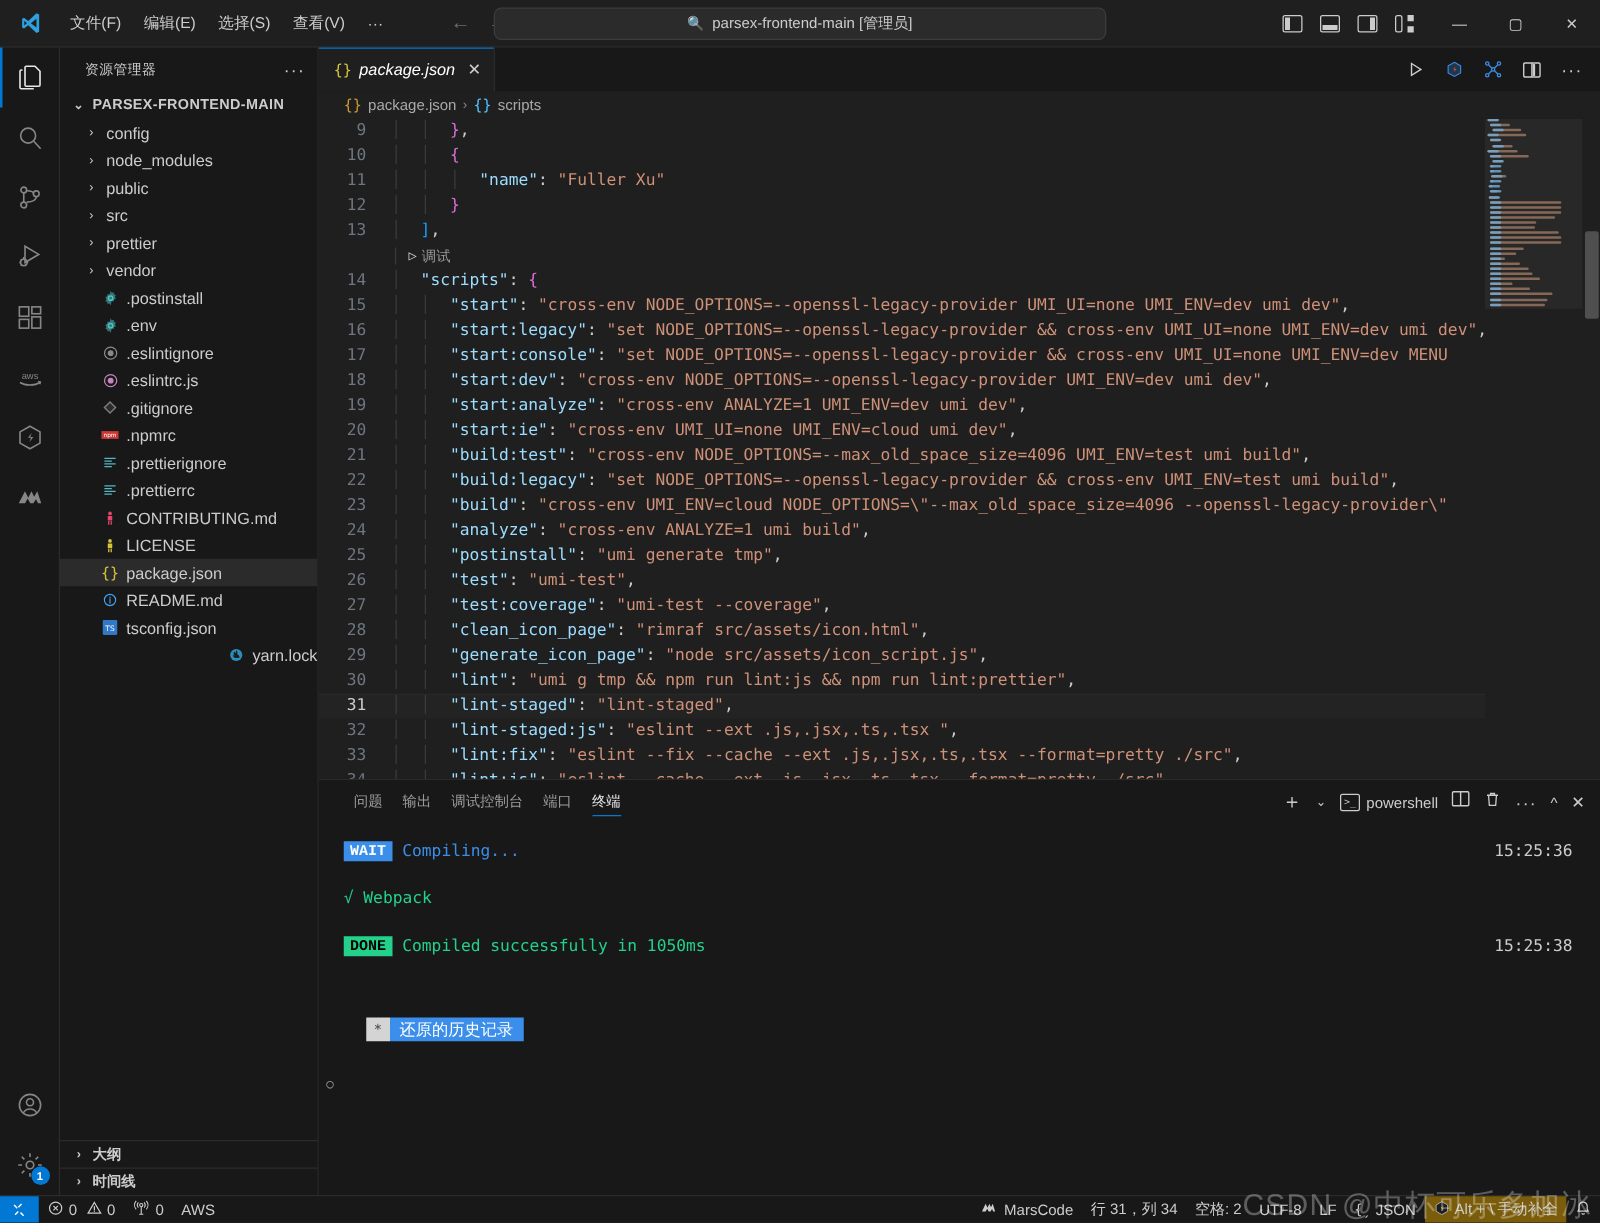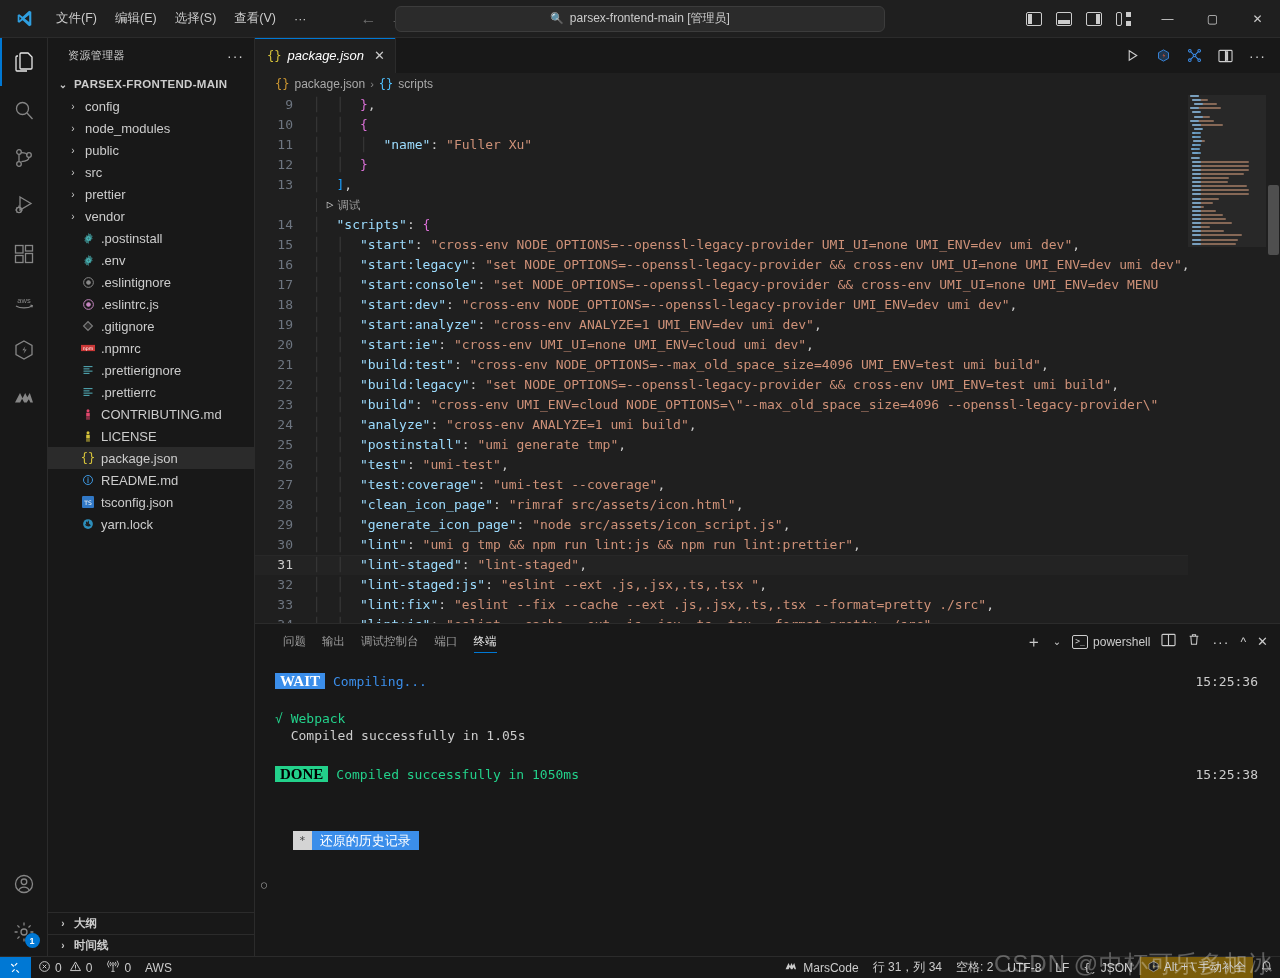--- a/index.html
+++ b/index.html
@@ -160,22 +160,22 @@
   }
   .p-actions { margin-left: auto; display: flex; align-items: center; gap: 11px; padding-right: 12px; color: #cccccc; }
   .term-select { display: flex; align-items: center; gap: 5px; font-size: 12px; color: #cccccc; }
   .term-ic-box { width: 16px; height: 14px; border: 1px solid #cccccc; border-radius: 2px; display:flex; align-items:center; justify-content:center; font-size:8px; font-family:"DejaVu Sans Mono",monospace; }
   .term-body {
     flex: 1; padding: 10px 0 0 20px; font-family: "DejaVu Sans Mono", monospace;
     font-size: 13px; line-height: 17px; color: #cccccc; position: relative; overflow: hidden;
   }
   .trow { display: flex; align-items: center; height: 17px; white-space: pre; }
   .tag {
-    display: inline-block; padding: 0 5px; font-size: 15px; font-weight: bold;
-    font-family: Liberation Serif, serif; line-height: 16px; margin-right: 8px;
+    display: inline-block; padding: 0 5px; font-size: 12px; font-weight: bold;
+    font-family: Liberation Mono, monospace; line-height: 16px; margin-right: 8px;
   }
   .tag.wait { background: #3b8eea; color: #ffffff; }
   .tag.done { background: #23d18b; color: #000000; }
   .c-blue { color: #3b8eea; }
   .c-green { color: #23d18b; }
   .c-gray { color: #cccccc; }
   .c-white { color: #e5e5e5; }
   .tstamp { position: absolute; right: 22px; color: #cccccc; font-size: 13px; font-family: "DejaVu Sans Mono", monospace; }
   .hist-chip { display: inline-flex; align-items: center; margin-left: 18px; }
   .hist-star { background: #d4d4d4; color: #444; padding: 1px 6px; font-size: 11px; font-family: "DejaVu Sans Mono", monospace; }
@@ -464,21 +464,21 @@
         </div>
         <div class="tree-row" style="padding-left:32px;">
           <span class="f-ic">
               <svg viewBox="0 0 16 16" width="12" height="12">
                 <rect width="16" height="16" rx="1.5" fill="#3178c6"></rect>
                 <text x="8" y="11.5" font-size="8" text-anchor="middle" fill="#fff" font-family="DejaVu Sans, sans-serif">TS</text>
               </svg>
             </span>
           <span>tsconfig.json</span>
         </div>
-        <div class="tree-row" style="padding-left:32px;">
+        <div class="tree-row" style="padding-left:32px;justify-content:flex-end;">
           <span class="f-ic">
               <svg viewBox="0 0 16 16" width="12" height="12" fill="#2c8ebb">
                 <circle cx="8" cy="8" r="6.5"></circle>
                 <path d="M8 3c1.4 1 1.7 2.6 1 4.2 1.6.6 2.4 1.8 2.6 3.4-1.8.8-3.6.9-5.4.2-1.2-.5-1.9-1.4-2-2.7.6.4 1.3.6 2 .6-1.2-1.3-1.3-2.8-.4-4.4.5.8 1.2 1.3 2.2 1.6-.4-.9-.4-1.8 0-2.9z" fill="#1e1e1e"></path>
               </svg>
             </span>
           <span>yarn.lock</span>
         </div>
       </div>
       <div class="sb-bottom-sec">
@@ -659,23 +659,20 @@
         <div class="term-body">
           <div class="trow" style="height:24px;">
             <span class="tag wait">WAIT</span>
             <span class="c-blue">Compiling...</span>
             <span class="tstamp">15:25:36</span>
           </div>
           <div class="trow">&nbsp;</div>
           <div class="trow">
             <span class="c-green">√ Webpack</span>
           </div>
-          <div class="trow">
-            <span class="c-gray">  Compiled successfully in 1.05s</span>
-          </div>
           <div class="trow">&nbsp;</div>
           <div class="trow" style="height:26px;">
             <span class="tag done">DONE</span>
             <span class="c-green">Compiled successfully in 1050ms</span>
             <span class="tstamp">15:25:38</span>
           </div>
           <div class="trow">&nbsp;</div>
           <div class="trow" style="height:22px;">&nbsp;</div>
           <div class="trow" style="height:28px;">
             <span class="hist-chip">

